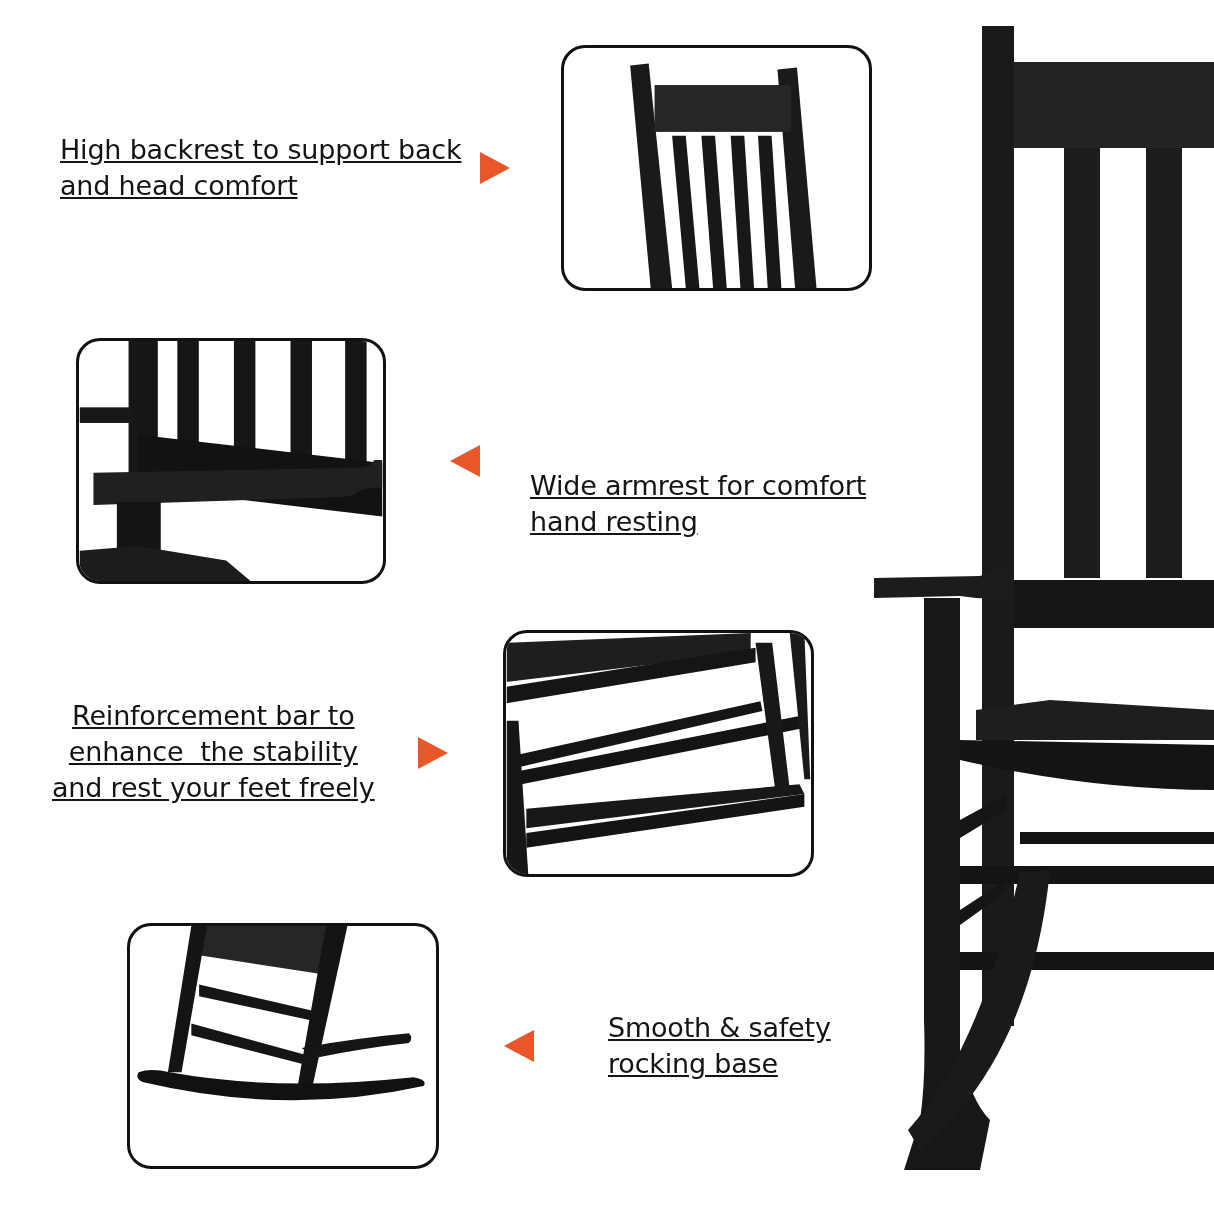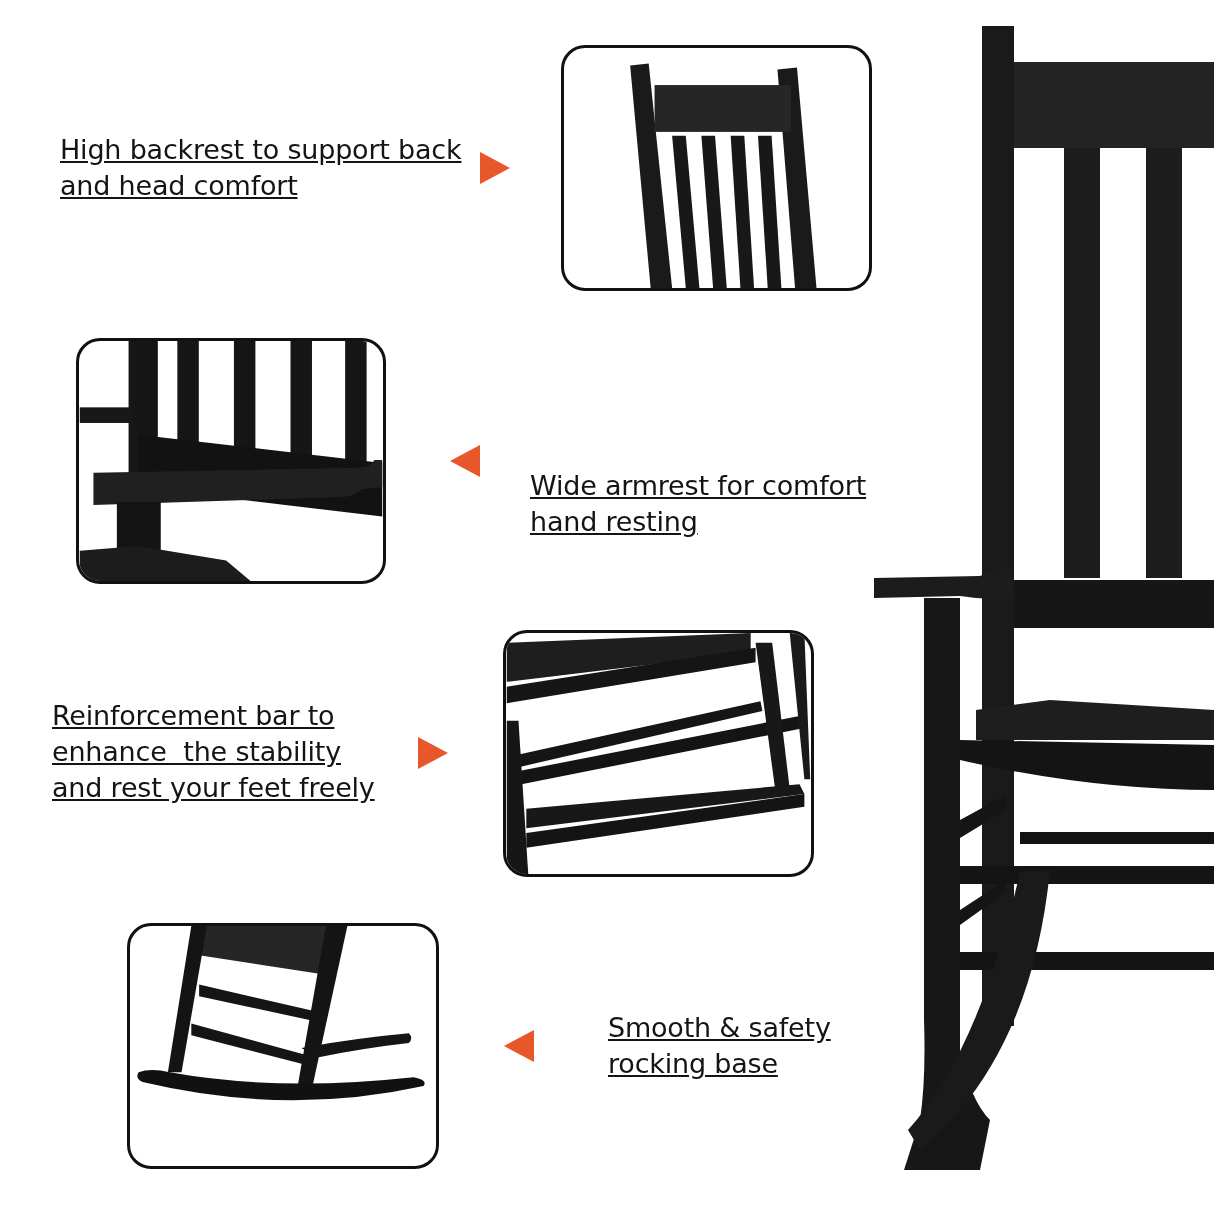--- a/index.html
+++ b/index.html
@@ -43,21 +43,21 @@
     <polygon points="60,96 310,125 310,180 60,150" fill="#121212"></polygon>
     <path d="M14,135 L285,130 Q298,130 302,122 L310,122 L310,150 L290,152 Q278,160 270,160 L14,168 Z" fill="#202020"></path>
     <rect x="38" y="165" width="45" height="81" fill="#141414"></rect>
     <polygon points="0,215 60,210 150,225 175,246 0,246" fill="#1c1c1c"></polygon>
   </svg>
 </div>
 <div class="arrow left" style="left:450px; top:445px;"></div>
 <div class="caption" style="left:530px; top:424px;margin-top:44px;">Wide armrest for comfort
 hand resting</div>
 
-<div class="caption" style="left:52px; top:698px;">Reinforcement bar to
+<div class="caption" style="left:52px; top:698px;text-align:center;">Reinforcement bar to
 enhance  the stability
 and rest your feet freely</div>
 <div class="arrow right" style="left:418px; top:737px;"></div>
 <div class="inset" style="left:503px; top:630px; width:311px; height:247px;">
   <svg viewBox="0 0 311 247">
     <polygon points="0,10 250,0 250,20 0,50" fill="#1e1e1e"></polygon>
     <polygon points="0,55 255,15 255,30 0,72" fill="#151515"></polygon>
     <polygon points="10,125 260,70 262,80 10,138" fill="#151515"></polygon>
     <polygon points="10,142 300,85 302,98 10,156" fill="#141414"></polygon>
     <polygon points="20,180 300,155 305,165 20,200" fill="#181818"></polygon>

